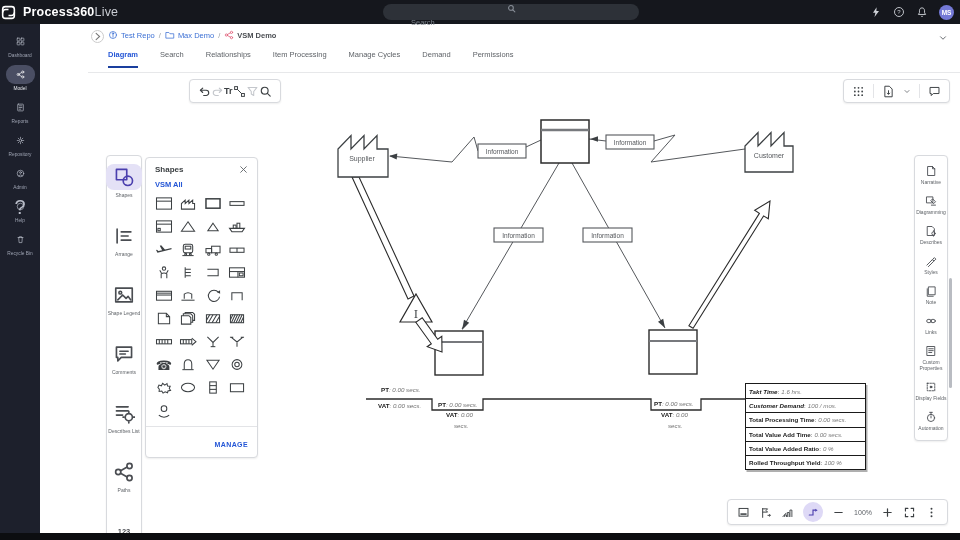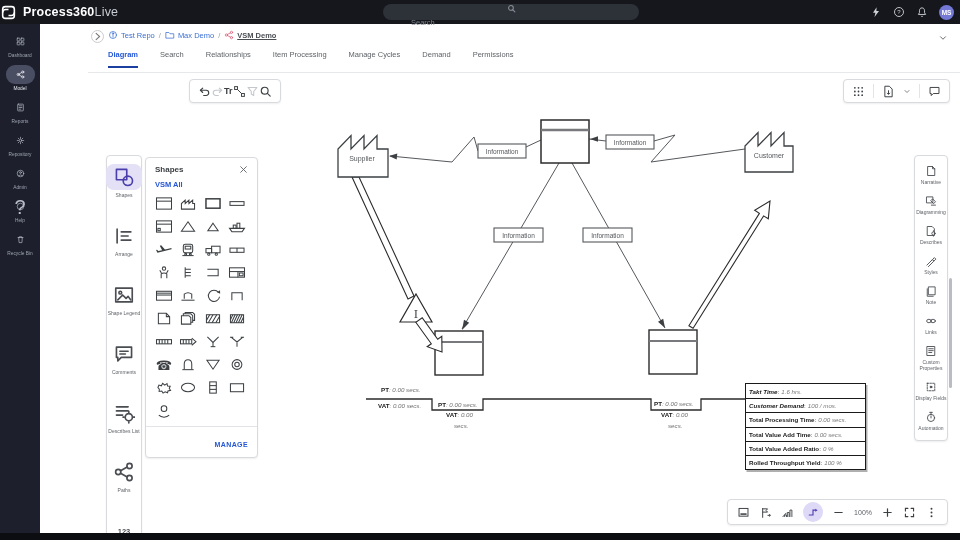--- a/index.html
+++ b/index.html
@@ -30,21 +30,21 @@
   .side-label { font-size:4.8px; color:#9ea3b2; margin-top:2px; text-align:center; }
   .side-item.active .side-label { color:#e6e8ee; }
 
   
   .content { position:absolute; left:40px; top:24px; right:0; bottom:7px; background:#fff;margin-left:48px; }
   .collapse-btn { position:absolute; left:3px; top:6px; width:13px; height:13px; border-radius:50%; border:1px solid #ccc; background:#fff; color:#777; font-size:7px; display:flex; align-items:center; justify-content:center; z-index:5; cursor:pointer; }
   .breadcrumb { position:absolute; left:20px; top:6px; display:flex; align-items:center; gap:4px; font-size:7.5px; }
   .crumb { display:flex; align-items:center; gap:3px; cursor:pointer; }
   .crumb .ic { width:10px; height:10px; }
   .crumb.blue { color:#3b6fd4; }
-  .crumb.dark { color:#4a4d52; font-weight:bold;text-decoration:underline; }
+  .crumb.dark { color:#4a4d52; font-weight:bold; }
   .crumb-sep { color:#9aa0a6; }
   .bc-chevron { position:absolute; right:12px; top:9px; width:10px; height:10px; color:#5f6368; cursor:pointer; }
   .tabs { position:absolute; left:20px; top:26px; display:flex; gap:22px; font-size:7.5px; color:#5f6368;justify-content:flex-end; }
   .tab { padding-bottom:7px; cursor:pointer; }
   .tab.active { color:#2456d6; font-weight:bold; border-bottom:2px solid #1a3f9e; }
   .tabs-divider { position:absolute; left:0; right:0; top:48px; height:1px; background:#e7e8ea; }
 
   
   .card { position:absolute; background:#fff; border:1px solid #d8dade; border-radius:4px; box-shadow:0 1px 2px rgba(0,0,0,.07); display:flex; align-items:center; z-index:10; }
   .tool-card1 { left:18px; top:55px; height:24px; padding:0 7px; gap:7px; }

